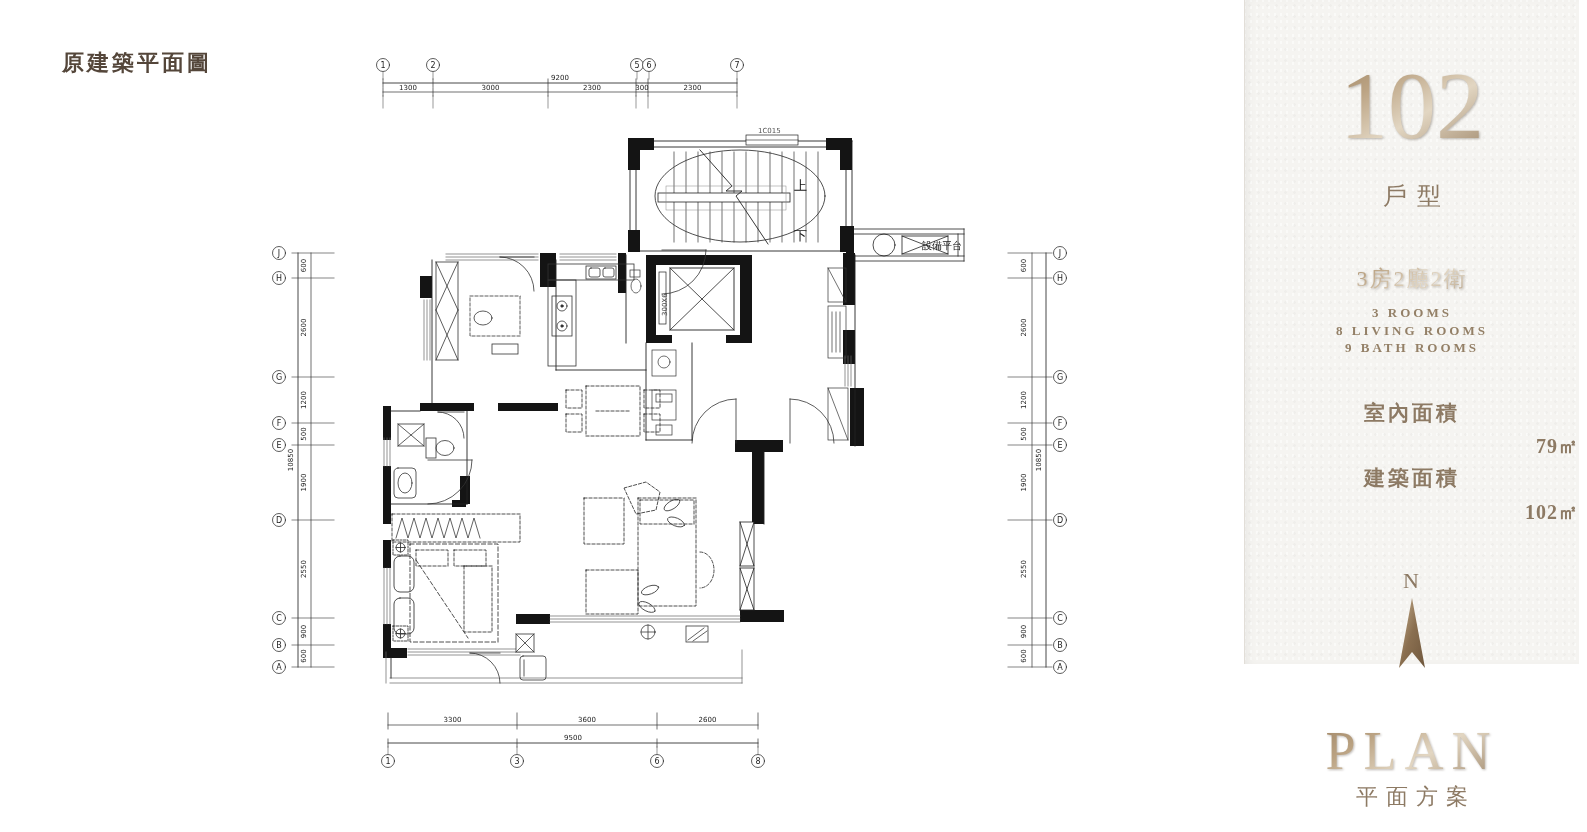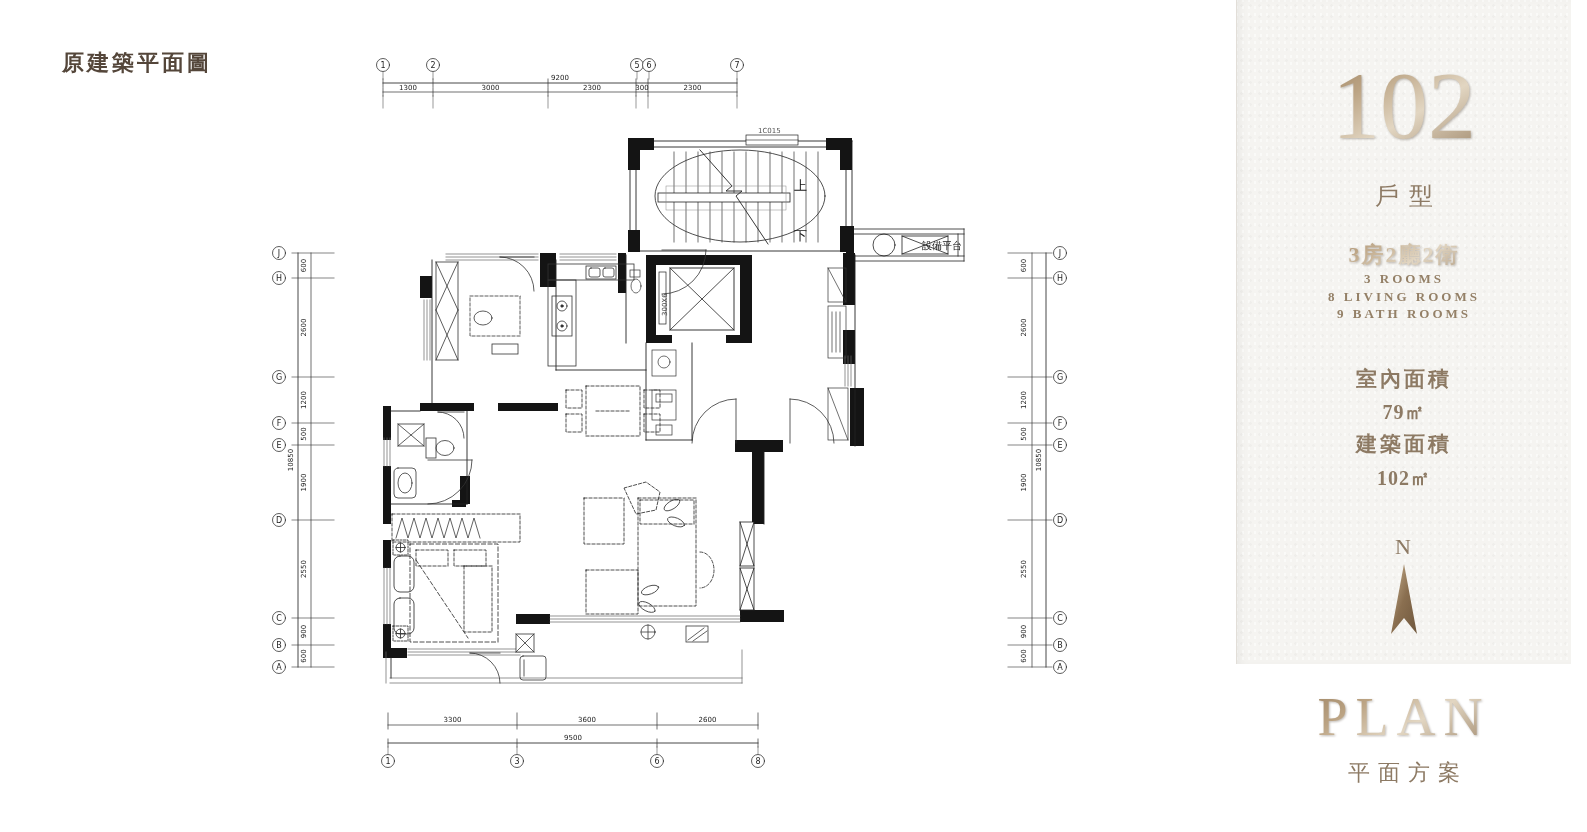--- a/index.html
+++ b/index.html
@@ -1,38 +1,38 @@
 <!DOCTYPE html>
 <html><head>
 <meta charset="utf-8">
 <style>
   html,body{margin:0;padding:0;background:#ffffff;width:1587px;height:832px;overflow:hidden;}
   .page{position:relative;width:1587px;height:832px;font-family:"Liberation Serif",serif;}
   .main{position:absolute;left:0;top:0;width:1253px;height:764px;background:#ffffff;}
   .page-title{position:absolute;left:62px;top:48px;font-size:22px;font-weight:bold;color:#54463a;letter-spacing:3px;font-family:"Liberation Serif",serif;}
   svg text{font-family:"DejaVu Sans",sans-serif;}
-  .sidebar{position:absolute;right:16px;top:0;width:334px;height:664px;
+  .sidebar{position:absolute;right:8px;top:0;width:334px;height:664px;
     background-color:#f5f4f1;
     background-image:radial-gradient(rgba(0,0,0,.022) 1px,transparent 1.4px),radial-gradient(rgba(255,255,255,.5) 1px,transparent 1.2px);
     background-size:9px 11px,6px 7px;background-position:0 0,3px 4px;
     border-left:1px solid #e2ded8;box-shadow:inset 6px 0 14px -8px rgba(0,0,0,.10);
     text-align:center;color:#8d7a64;}
   .gold{background:linear-gradient(150deg,#8a6f50 5%,#bba383 35%,#e2d6c2 55%,#8a6f50 90%);
     -webkit-background-clip:text;background-clip:text;color:transparent;
     filter:drop-shadow(1.5px 1.5px 1px rgba(70,55,40,.35));}
   .unit-number{margin-top:58px;font-size:96px;line-height:1;font-family:"Liberation Serif",serif;}
   .unit-type{margin-top:26px;font-size:24px;letter-spacing:10px;text-indent:10px;color:#8d7a64;}
-  .layout-cn{margin-top:28px;font-size:22px;font-weight:bold;letter-spacing:2px;}
-  .layout-en{font-size:13px;font-weight:bold;letter-spacing:3px;line-height:1.35;color:#948067;}
+  .layout-cn{margin-top:52px;font-size:22px;font-weight:normal;letter-spacing:2px;}
+  .layout-en{margin-top:10px;font-size:13px;font-weight:bold;letter-spacing:3px;line-height:1.35;color:#948067;}
   .area-block{margin-top:40px;font-size:21px;font-weight:bold;letter-spacing:3px;line-height:1.6;color:#8d7a64;}
-  .area-value{font-size:20px;font-weight:bold;letter-spacing:1px;color:#8d7a64;}
+  .area-value{font-size:20px;font-weight:bold;letter-spacing:1px;color:#8d7a64;text-align:right;}
   .compass{margin-top:40px;}
   .compass .n{font-size:22px;letter-spacing:2px;color:#8d7a64;font-family:"Liberation Serif",serif;}
   .plan-word{margin-top:44px;font-size:54px;letter-spacing:8px;font-family:"Liberation Serif",serif;}
-  .plan-cn{margin-top:10px;font-size:22px;letter-spacing:8px;text-indent:8px;color:#8d7a64;}
+  .plan-cn{font-size:22px;letter-spacing:8px;text-indent:8px;color:#8d7a64;}
 </style>
 </head>
 <body>
 
 <div class="page">
   <div class="main">
     <div class="page-title">原建築平面圖</div>
 
     <svg id="plan-svg" style="position:absolute;left:250px;top:40px;" width="830" height="740" viewBox="250 40 830 740" fill="none" stroke-linecap="square">
 

